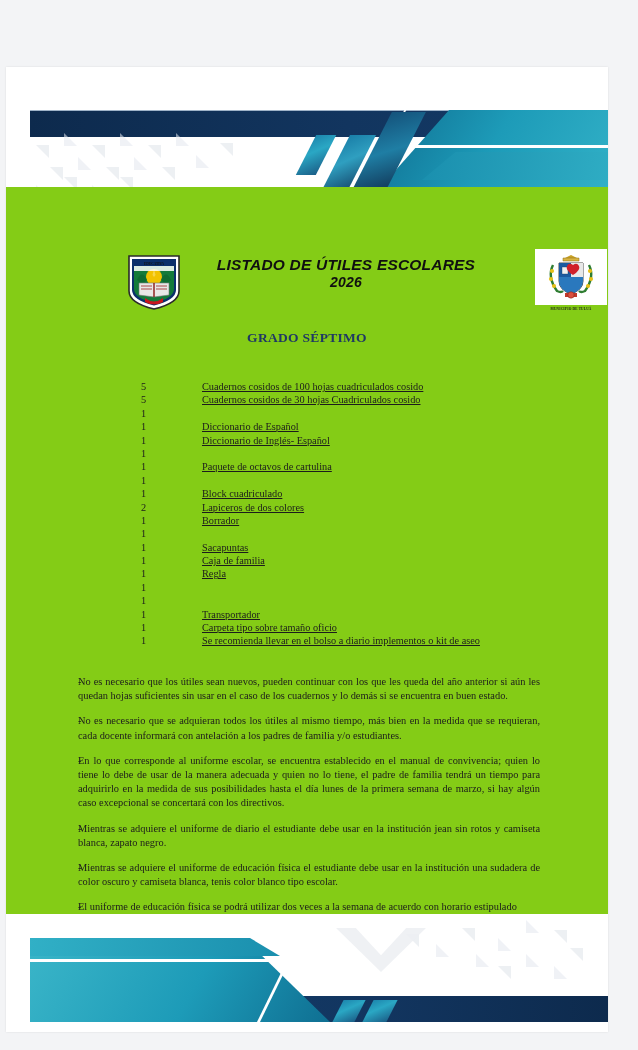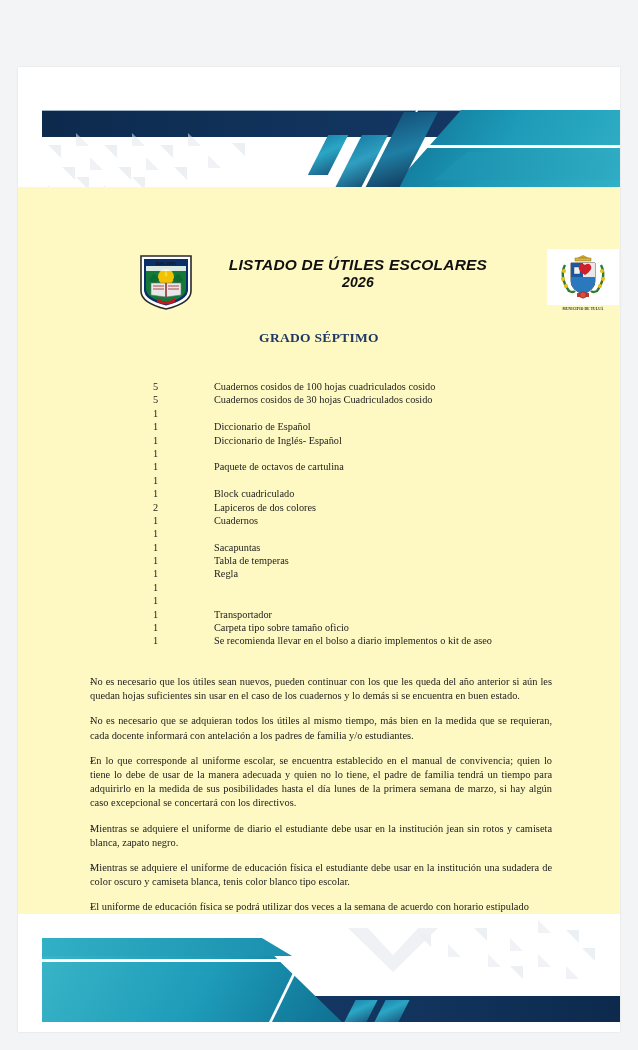--- a/index.html
+++ b/index.html
@@ -7,23 +7,23 @@
     width:638px;height:1050px;
     background:#f3f4f6;
     font-family:"Liberation Serif", serif;
     overflow:hidden;
     position:relative;
   }
 
   
   #page{
     position:absolute;
-    left:18px; top:67px;
+    left:6px; top:67px;
     width:602px; height:965px;
-    background:#fef9c3;
+    background:#84cc16;
     overflow:hidden;
     box-shadow:0 0 2px rgba(0,0,0,.10);
   }
 
   
   #header-banner{
     position:absolute;left:0;top:0;width:602px;height:120px;overflow:hidden;
     background:#ffffff;
   }
   
@@ -142,21 +142,21 @@
   #supplies{
     position:absolute;left:0;top:313px;width:602px;
   }
   .supply-row{
     display:flex;height:13.4px;line-height:13.4px;
     font-size:10.3px;color:#1c1c1c;
   }
   .supply-qty{
     width:137px;text-align:left;padding-left:135px;box-sizing:border-box;
   }
-  .supply-name{flex:1;padding-left:59px;box-sizing:border-box;}
+  .supply-name{flex:1;padding-left:59px;box-sizing:border-box;text-decoration:underline;}
 
   
   #notes{
     position:absolute;left:0;top:608px;width:602px;
   }
   .note{
     display:flex;margin-bottom:11px;
     font-size:10.4px;line-height:14.2px;color:#1c1c1c;
     text-align:justify;
   }
@@ -303,32 +303,32 @@
       <div class="supply-row">
         <div class="supply-qty">1</div>
         <div class="supply-name">Block cuadriculado</div>
       </div>
       <div class="supply-row">
         <div class="supply-qty">2</div>
         <div class="supply-name">Lapiceros de dos colores</div>
       </div>
       <div class="supply-row">
         <div class="supply-qty">1</div>
-        <div class="supply-name">Cuadernos</div>
+        <div class="supply-name">Borrador</div>
       </div>
       <div class="supply-row">
         <div class="supply-qty">1</div>
       </div>
       <div class="supply-row">
         <div class="supply-qty">1</div>
         <div class="supply-name">Sacapuntas</div>
       </div>
       <div class="supply-row">
         <div class="supply-qty">1</div>
-        <div class="supply-name">Tabla de temperas</div>
+        <div class="supply-name">Caja de familia</div>
       </div>
       <div class="supply-row">
         <div class="supply-qty">1</div>
         <div class="supply-name">Regla</div>
       </div>
       <div class="supply-row">
         <div class="supply-qty">1</div>
       </div>
       <div class="supply-row">
         <div class="supply-qty">1</div>

